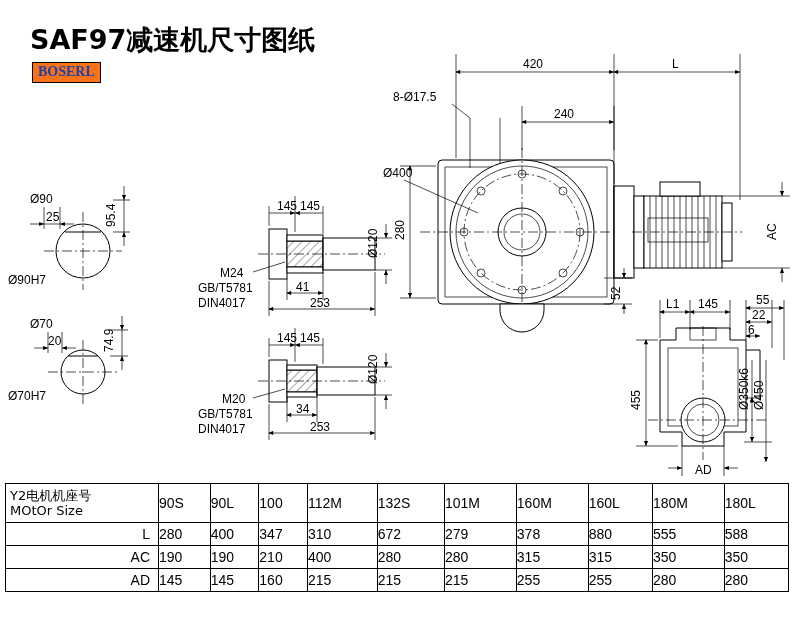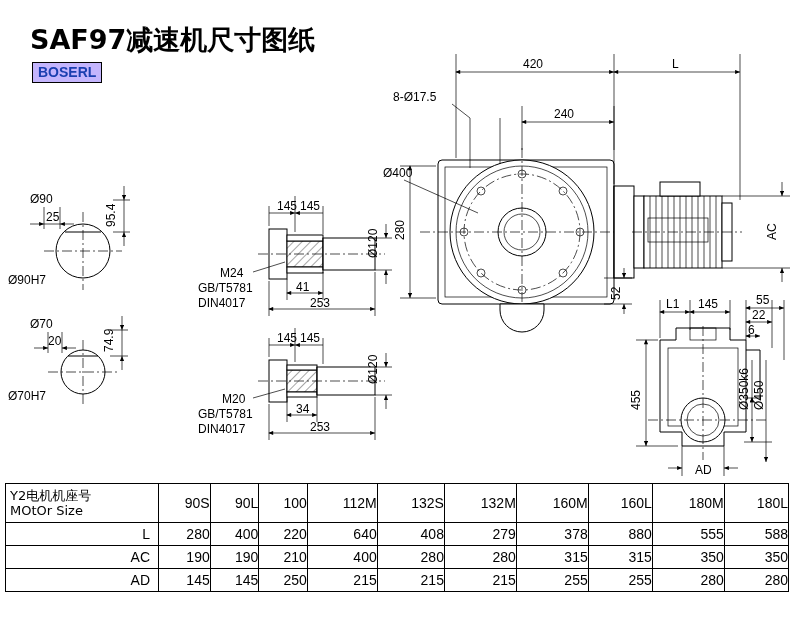--- a/index.html
+++ b/index.html
@@ -28,22 +28,22 @@
   }
   #brand {
     position: absolute;
     left: 32px;
     top: 62px;
     border: 1px solid #000;
     padding: 1px 5px 2px 5px;
     font-size: 14px;
     font-weight: bold;
     color: #1a3fb0;
-    font-family: Liberation Sans, sans-serif;
-    background: #c4b5fd;
+    font-family: Liberation Serif, serif;
+    background: #f97316;
   }
   svg#drawing {
     position: absolute;
     left: 0;
     top: 0;
     width: 800px;
     height: 625px;
   }
   .ln { stroke: #000; stroke-width: 1; fill: none; }
   .thin { stroke: #000; stroke-width: 0.7; fill: none; }
@@ -61,21 +61,21 @@
     position: absolute;
     left: 5px;
     top: 483px;
     width: 784px;
     border-collapse: collapse;
     font-family: "Liberation Sans", sans-serif;
     font-size: 14px;
   }
   #spec-table td, #spec-table th {
     border: 1px solid #000;
-    text-align: right;
+    text-align: left;
     height: 22px;
     padding: 0;
     font-weight: normal;
   }
   #spec-table td.rowhead, #spec-table th.rowhead {
     text-align: right;
     padding-right: 8px;
     width: 140px;
   }
   #spec-table th.rowhead-main {
@@ -389,35 +389,35 @@
       <tr>
         <th class="rowhead rowhead-main cjk">
           <div>Y2电机机座号</div>
           <div>MOtOr Size</div>
         </th>
         <th>90S</th>
         <th>90L</th>
         <th>100</th>
         <th>112M</th>
         <th>132S</th>
-        <th>132M</th>
+        <th>101M</th>
         <th>160M</th>
         <th>160L</th>
         <th>180M</th>
         <th>180L</th>
       </tr>
     </thead>
     <tbody>
       <tr>
         <td class="rowhead">L</td>
         <td>280</td>
         <td>400</td>
-        <td>220</td>
-        <td>640</td>
-        <td>408</td>
+        <td>347</td>
+        <td>310</td>
+        <td>672</td>
         <td>279</td>
         <td>378</td>
         <td>880</td>
         <td>555</td>
         <td>588</td>
       </tr>
       <tr>
         <td class="rowhead">AC</td>
         <td>190</td>
         <td>190</td>
@@ -427,21 +427,21 @@
         <td>280</td>
         <td>315</td>
         <td>315</td>
         <td>350</td>
         <td>350</td>
       </tr>
       <tr>
         <td class="rowhead">AD</td>
         <td>145</td>
         <td>145</td>
-        <td>250</td>
+        <td>160</td>
         <td>215</td>
         <td>215</td>
         <td>215</td>
         <td>255</td>
         <td>255</td>
         <td>280</td>
         <td>280</td>
       </tr>
     </tbody>
   </table>

